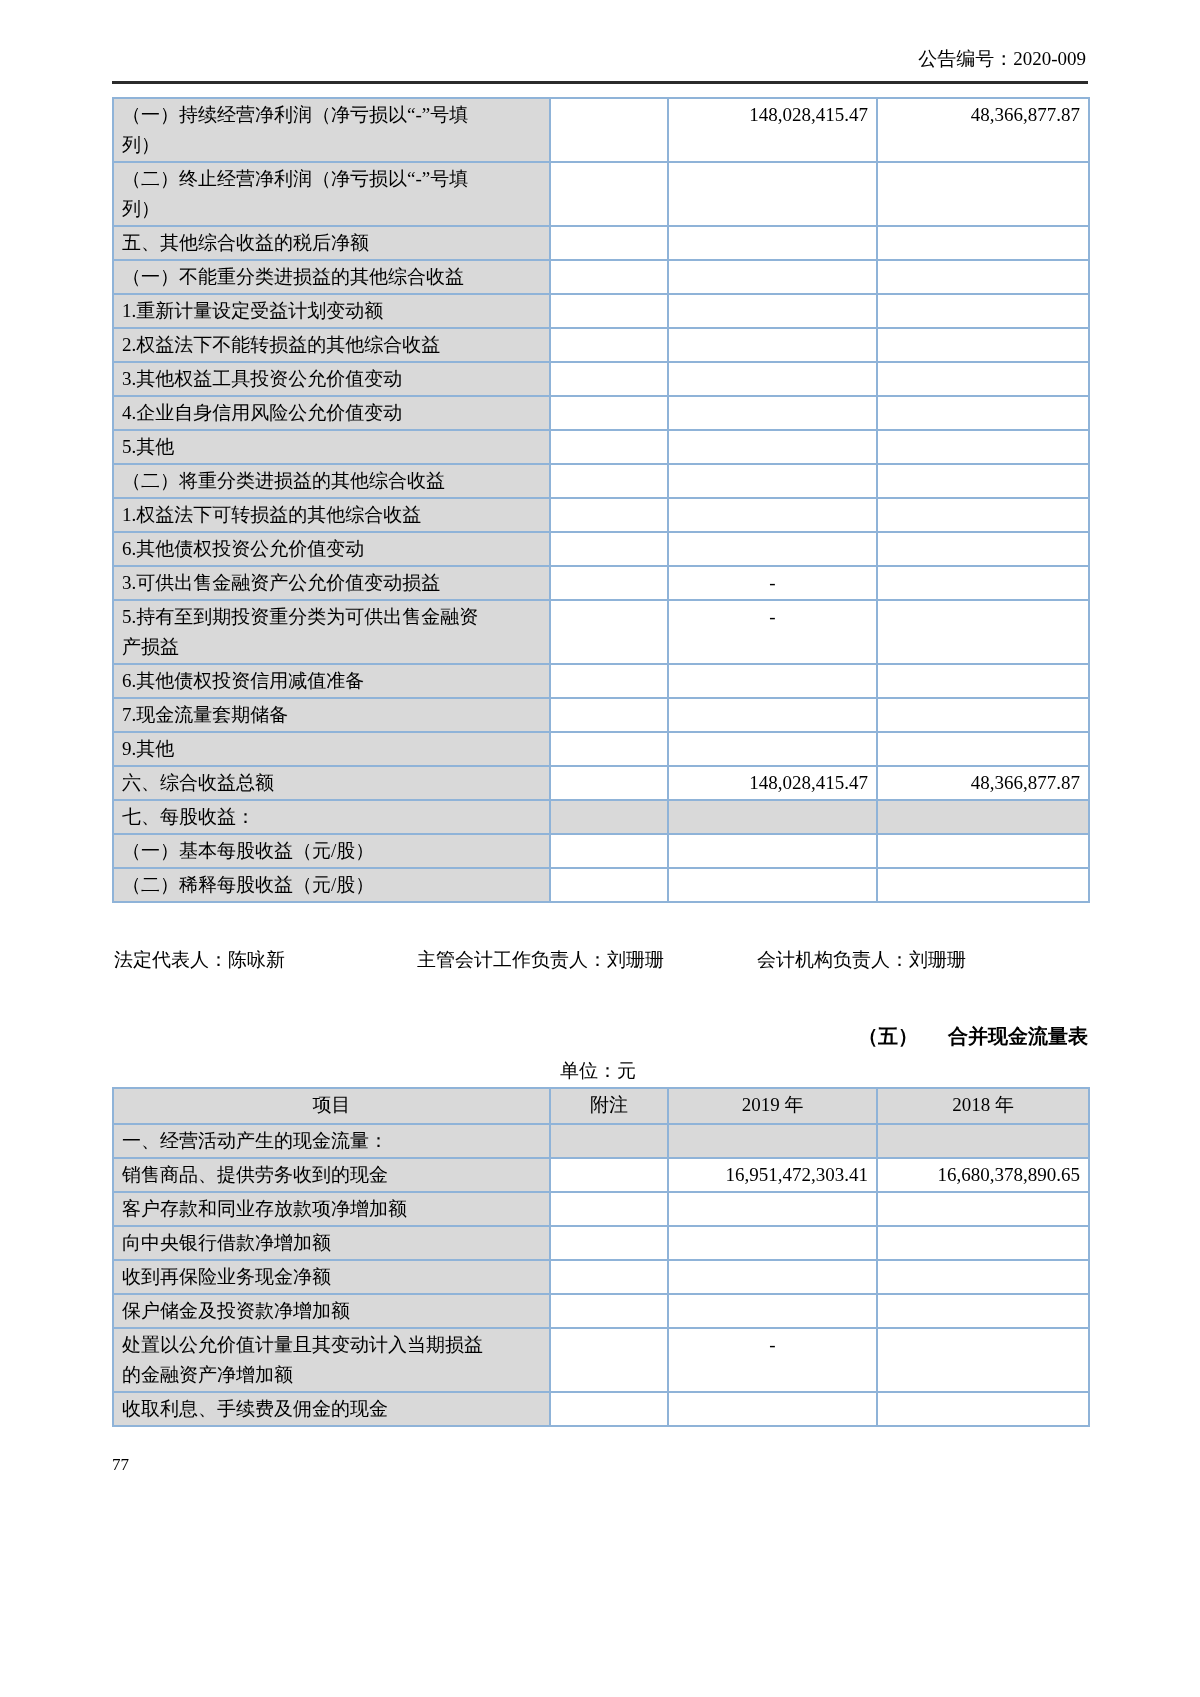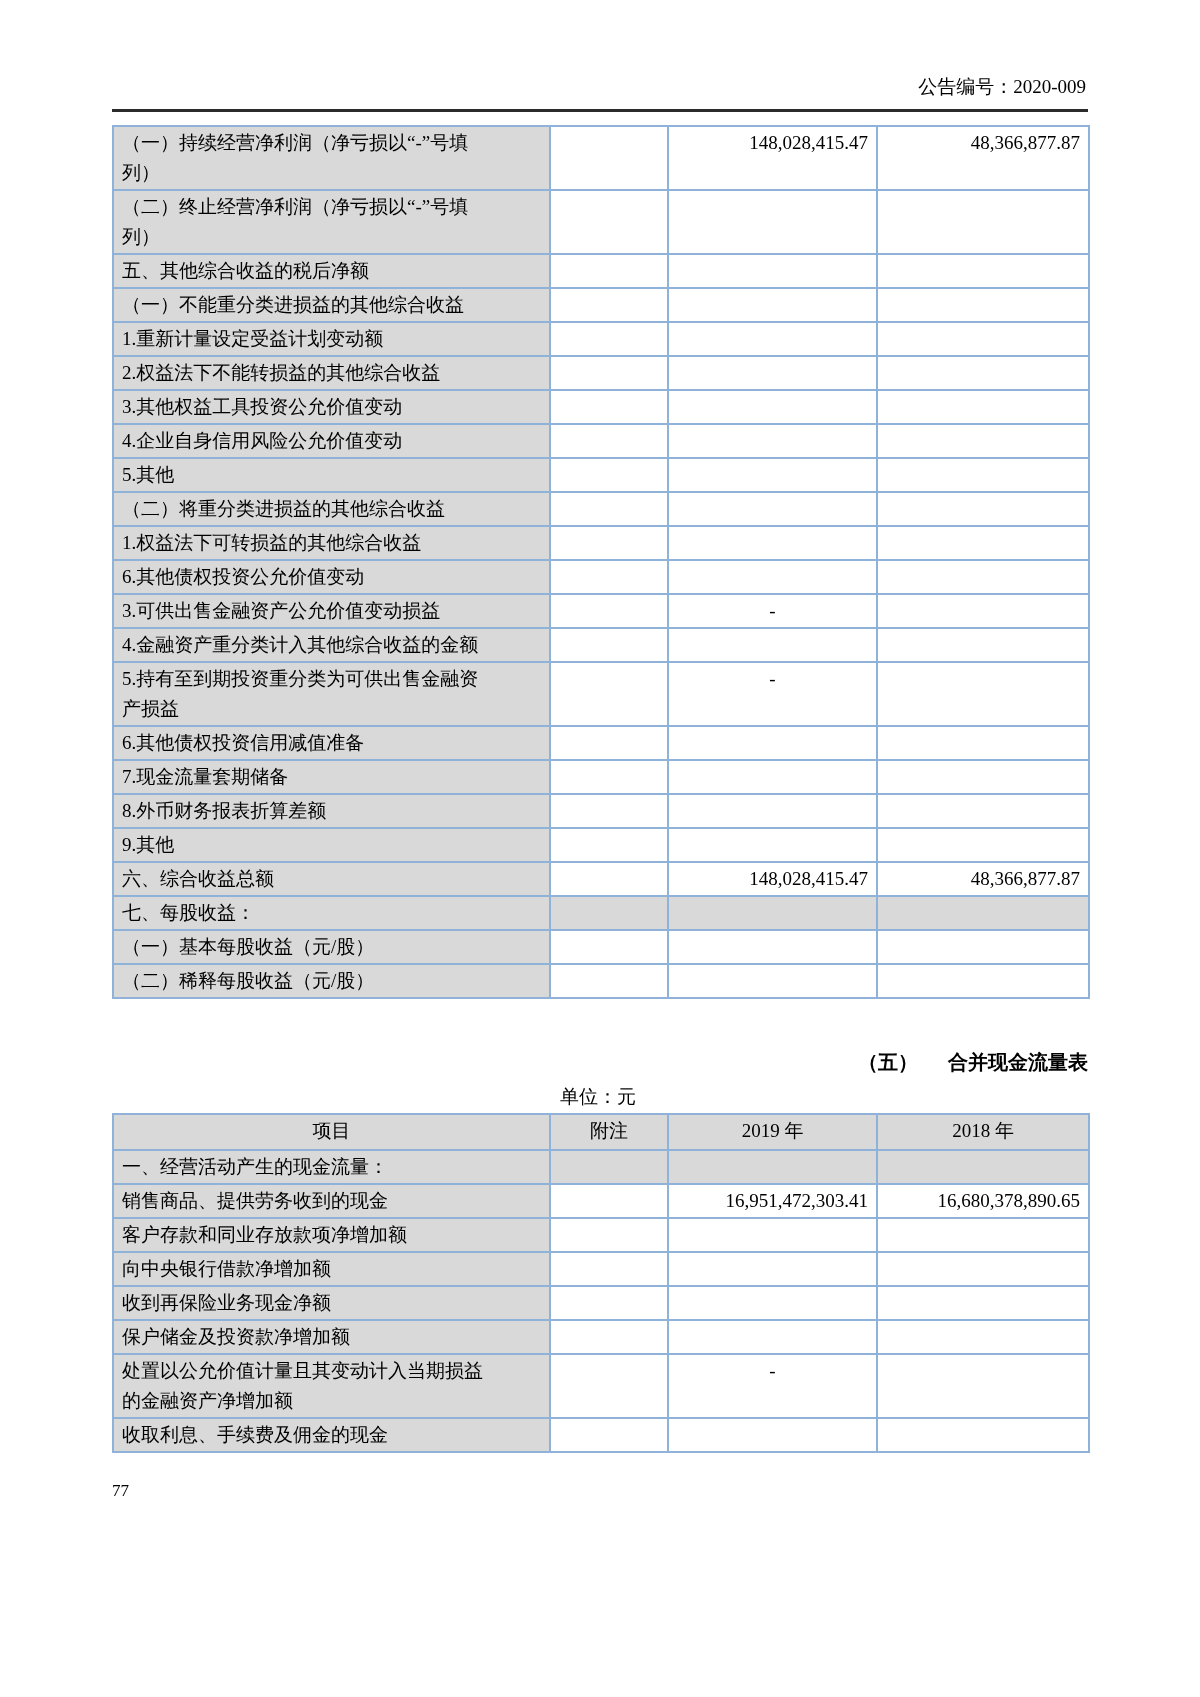--- a/index.html
+++ b/index.html
@@ -8,21 +8,21 @@
     --rule:#2B2B2B;
     --text:#000000;
   }
   html,body{margin:0;padding:0;background:#ffffff;}
   body{
     width:1200px;height:1697px;
     font-family:"Liberation Serif","DejaVu Serif",serif;
     color:var(--text);
     position:relative;overflow:hidden;
   }
-  .content{margin-left:112px;width:976px;padding-top:76px;}
+  .content{margin-left:112px;width:976px;padding-top:48px;}
   .header-right{
     text-align:right;font-size:19px;line-height:22px;
     padding-right:2px;
   }
   .divider{border-bottom:3px solid var(--rule);margin-top:11px;}
   table.fin{
     border-collapse:collapse;table-layout:fixed;width:976px;
     margin-top:13px;
   }
   table.fin td,table.fin th{
@@ -143,52 +143,40 @@
           <td class="note"></td>
           <td class="num"></td>
           <td class="num"></td>
         </tr>
         <tr class="std">
           <td class="lbl">3.可供出售金融资产公允价值变动损益</td>
           <td class="note"></td>
           <td class="dash">-</td>
           <td class="num"></td>
         </tr>
-        <tr class="std">
-          <td class="lbl">4.金融资产重分类计入其他综合收益的金额</td>
-          <td class="note"></td>
-          <td class="num"></td>
-          <td class="num"></td>
-        </tr>
         <tr class="tall">
           <td class="lbl">5.持有至到期投资重分类为可供出售金融资
 产损益</td>
           <td class="note"></td>
           <td class="dash">-</td>
           <td class="num"></td>
         </tr>
         <tr class="std">
           <td class="lbl">6.其他债权投资信用减值准备</td>
           <td class="note"></td>
           <td class="num"></td>
           <td class="num"></td>
         </tr>
         <tr class="std">
           <td class="lbl">7.现金流量套期储备</td>
           <td class="note"></td>
           <td class="num"></td>
           <td class="num"></td>
         </tr>
         <tr class="std">
-          <td class="lbl">8.外币财务报表折算差额</td>
-          <td class="note"></td>
-          <td class="num"></td>
-          <td class="num"></td>
-        </tr>
-        <tr class="std">
           <td class="lbl">9.其他</td>
           <td class="note"></td>
           <td class="num"></td>
           <td class="num"></td>
         </tr>
         <tr class="std">
           <td class="lbl bold-lbl">六、综合收益总额</td>
           <td class="note"></td>
           <td class="num">148,028,415.47</td>
           <td class="num">48,366,877.87</td>
@@ -207,20 +195,25 @@
         </tr>
         <tr class="std">
           <td class="lbl">（二）稀释每股收益（元/股）</td>
           <td class="note"></td>
           <td class="num"></td>
           <td class="num"></td>
         </tr>
       </tbody>
   </table>
 
+  <div class="signature">
+    <span class="sig-1">法定代表人：陈咏新</span>
+    <span class="sig-2">主管会计工作负责人：刘珊珊</span>
+    <span class="sig-3">会计机构负责人：刘珊珊</span>
+  </div>
 
   <div class="section-title">
     <span class="sec-no">（五）</span><span>合并现金流量表</span>
   </div>
 
   <div class="unit-line">单位：元</div>
 
   <table class="fin cashflow">
     <colgroup>
       <col style="width:437px">

